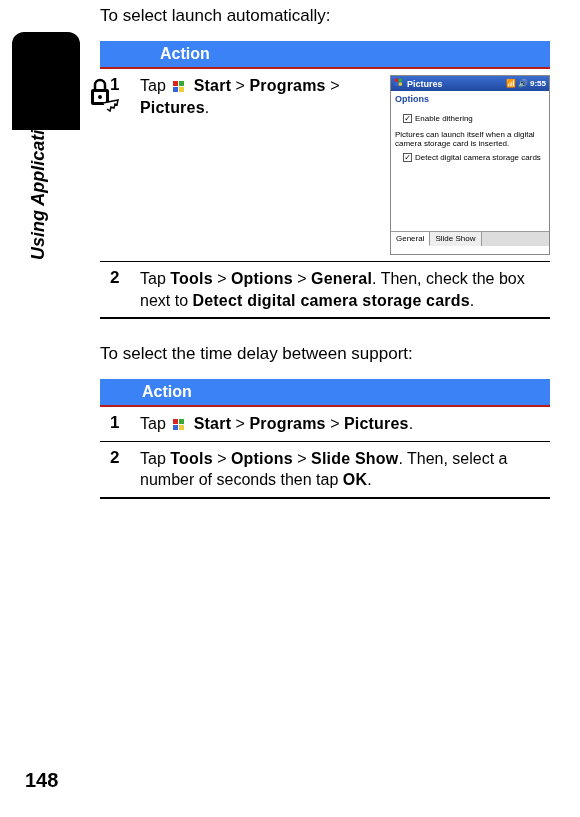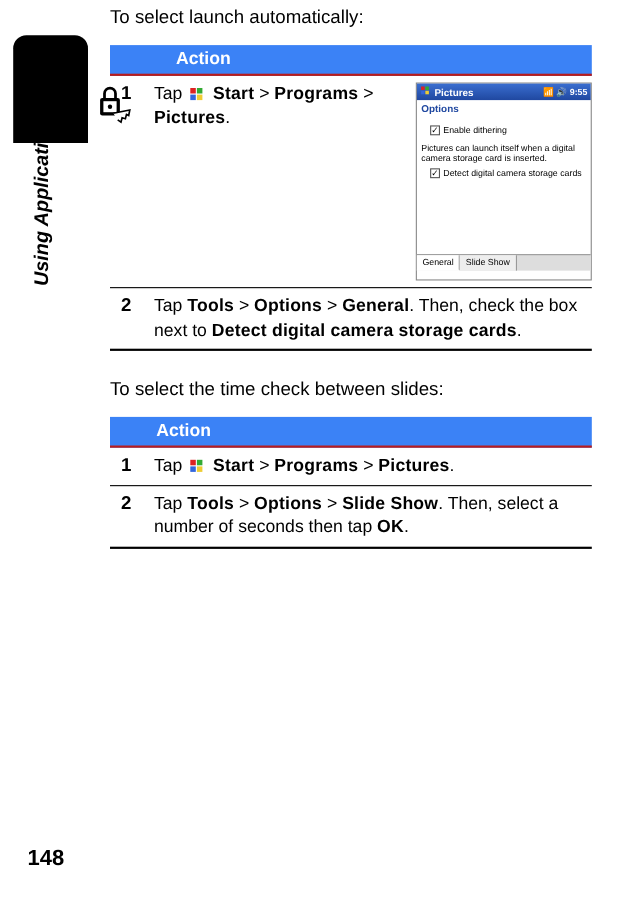--- a/index.html
+++ b/index.html
@@ -40,21 +40,21 @@
       position: absolute;
       left: 83px;
       top: 75px;
       width: 40px;
       height: 40px;
     }
     .content {
       position: absolute;
       left: 100px;
       top: 6px;
-      right: 42px;
+      right: 30px;
     }
     .intro {
       font-size: 17px;
       margin-bottom: 15px;
     }
     .action-header {
       background: #3b82f6;
       color: #fff;
       font-weight: bold;
       font-size: 16px;
@@ -256,21 +256,21 @@
     </div>
 
     <div class="step-row" style="border-bottom:2px solid #000">
       <div class="step-num">2</div>
       <div class="step-text">
         <span>Tap </span><span class="bold-cond">Tools</span><span> &gt; </span><span class="bold-cond">Options</span><span> &gt; </span><span class="bold-cond">General</span><span>. Then, check the box next to </span><span class="bold-cond">Detect digital camera storage cards</span><span>.</span>
       </div>
     </div>
 
     <div class="section2">
-      <p class="intro">To select the time check between slides:</p>
+      <p class="intro">To select the time delay between support:</p>
 
       <div class="action-header" style="padding-left:42px">Action</div>
 
       <div class="step-row">
         <div class="step-num">1</div>
         <div class="step-text">
           <span>Tap </span><span class="win-icon">
               <svg width="15" height="14" viewBox="0 0 15 14">
                 <rect x="1" y="1" width="5" height="5" fill="#d22"></rect>
                 <rect x="7" y="1" width="5" height="5" fill="#3a3"></rect>

